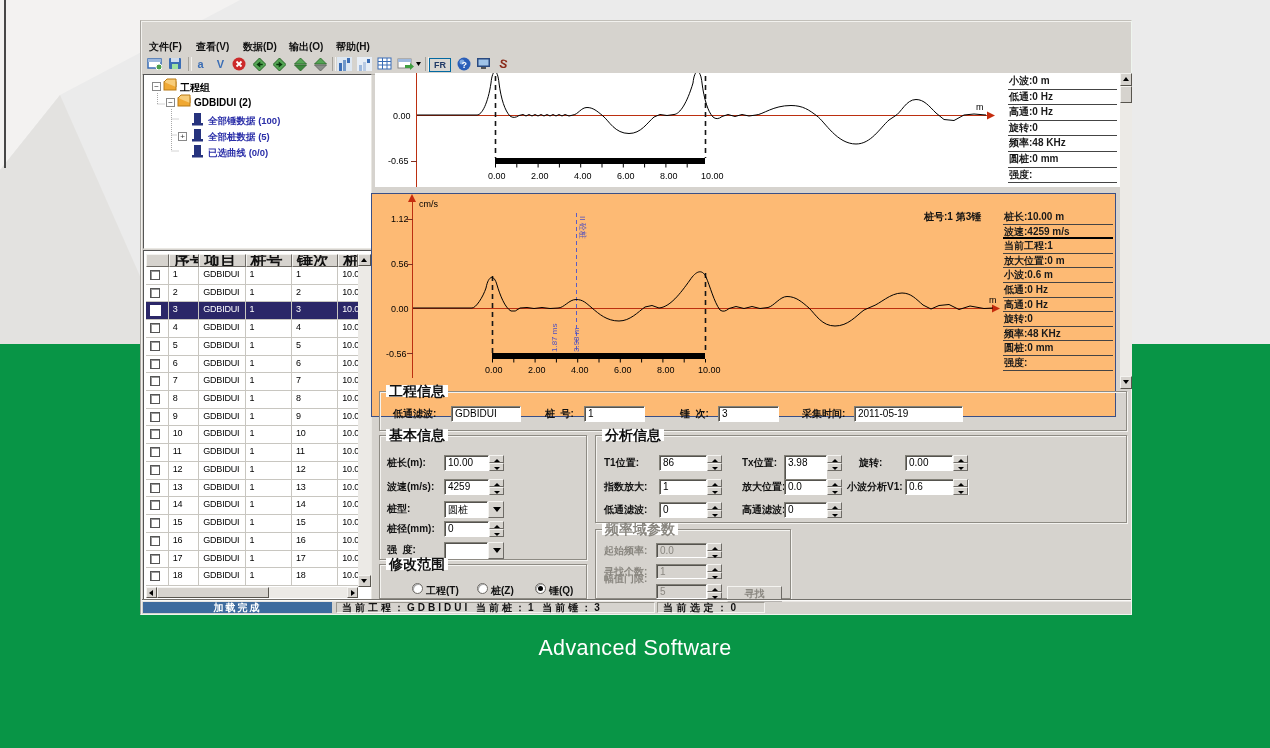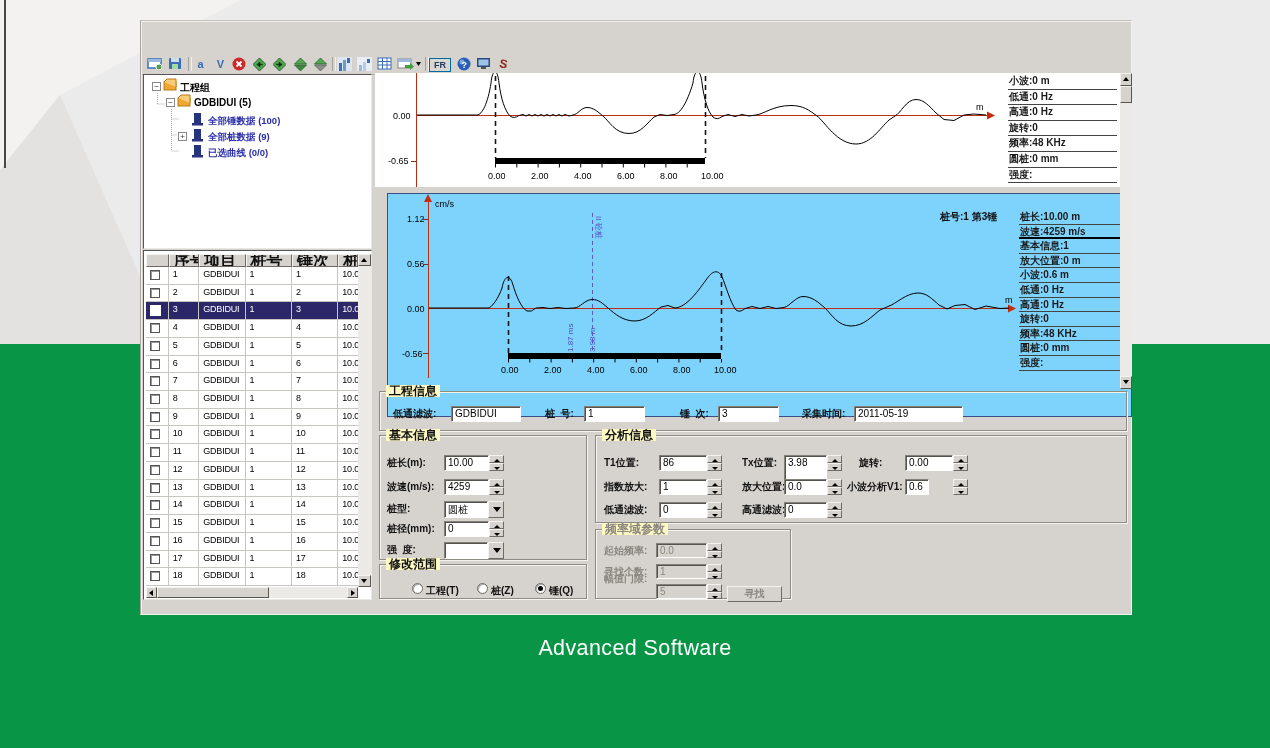--- a/index.html
+++ b/index.html
@@ -14,26 +14,26 @@
 #title{left:1px;top:1px;width:988px;height:14px;background:linear-gradient(90deg,#1c1a4e 0%,#232260 30%,#3c74b8 100%);color:#fff;font-size:10px}
 #title .txt{position:absolute;left:19px;top:2px;letter-spacing:.3px}
 .tbtn{position:absolute;top:2px;width:12px;height:11px;background:#d6d3ce;border:1px solid;border-color:#fff #555 #555 #fff;box-sizing:border-box;font-size:8px;line-height:8px;text-align:center;color:#000;font-weight:bold}
 #menu{left:1px;top:15px;width:988px;height:19px;font-size:10px;color:#111}
 #menu span{position:absolute;top:4px;font-weight:bold}
 #tools{left:1px;top:34px;width:988px;height:19px;border-bottom:1px solid #b5b2ab}
 
 #tree{left:2px;top:53px;width:229px;height:175px;background:#fff;border:1px solid;border-color:#555 #e9e7e2 #e9e7e2 #555;box-sizing:border-box;overflow:hidden}
 #tbl{left:2px;top:229px;width:229px;height:350px;background:#fff;border:1px solid;border-color:#555 #e9e7e2 #e9e7e2 #555;box-sizing:border-box;overflow:hidden}
 #c1{left:234px;top:52px;width:745px;height:114px;background:#fff;overflow:hidden}
-#c2{left:246px;top:172px;width:745px;height:224px;background:#7dd3fc;border:1px solid #3a4f86;box-sizing:border-box;overflow:hidden}
+#c2{left:230px;top:172px;width:745px;height:224px;background:#fdba74;border:1px solid #3a4f86;box-sizing:border-box;overflow:hidden}
 #sbr{left:979px;top:52px;width:12px;height:316px;background:#eceae6}
 #status{left:1px;top:578px;width:989px;height:15px;font-size:10px;color:#111;border-top:1px solid #72706b;box-shadow:inset 0 1.5px 0 #fbfaf8;box-sizing:border-box}
 
 .grp{position:absolute;border:1px solid #8e8b84;box-shadow:inset 1px 1px 0 #f4f3f0, 1px 1px 0 #f4f3f0;box-sizing:border-box}
-.grp>b{position:absolute;top:-7px;left:6px;background:#fef9c3;padding:0 3px;font-size:12px;font-weight:bold;color:#111;line-height:12px;white-space:nowrap}
+.grp>b{position:absolute;top:-7px;left:6px;background:#ffffff;padding:0 3px;font-size:14px;font-weight:bold;color:#111;line-height:12px;white-space:nowrap}
 .lab{position:absolute;font-size:10px;font-weight:bold;color:#111;white-space:nowrap}
 .tb{position:absolute;background:#fff;border:1px solid;border-color:#828078 #fff #fff #828078;box-shadow:inset 1px 1px 0 #55534e;box-sizing:border-box;font-size:10px;padding:1px 0 0 3px;color:#000;white-space:nowrap;overflow:hidden}
 .sp{position:absolute;width:15px;box-sizing:border-box}
 .sp i,.sp u{position:absolute;left:0;width:15px;height:50%;background:#d6d3ce;border:1px solid;border-color:#f4f3f0 #6e6b66 #6e6b66 #f4f3f0;box-sizing:border-box}
 .sp i{top:0}.sp u{bottom:0;text-decoration:none}
 .sp i:after,.sp u:after{content:"";position:absolute;left:3px;border-left:3px solid transparent;border-right:3px solid transparent}
 .sp i:after{top:3px;left:4px;border-bottom:3px solid #000}
 .sp u:after{top:3px;left:4px;border-top:3px solid #000}
 .dd{position:absolute;width:16px;background:#d6d3ce;border:1px solid;border-color:#f4f3f0 #6e6b66 #6e6b66 #f4f3f0;box-sizing:border-box}
 .dd:after{content:"";position:absolute;left:4px;top:5px;border-left:4px solid transparent;border-right:4px solid transparent;border-top:5px solid #000}
@@ -78,20 +78,27 @@
 .ti{position:absolute;top:2px;width:15px;height:14px;font-size:11px;text-align:center}
 .tsep{position:absolute;top:2px;width:2px;height:14px;border-left:1px solid #a5a29b;border-right:1px solid #f2f1ee}
 </style></head>
 <body>
 <div class="abs" id="green"></div>
 <div class="abs" id="facet1"></div>
 <div class="abs" id="facet2"></div>
 <div class="abs" id="dline"></div>
 <div class="abs" id="caption">Advanced Software</div>
 <div class="abs" id="win">
+  <div class="abs" id="menu">
+    <span style="left:7px">文件(F)</span>
+    <span style="left:54px">查看(V)</span>
+    <span style="left:101px">数据(D)</span>
+    <span style="left:147px">输出(O)</span>
+    <span style="left:194px">帮助(H)</span>
+  </div>
   <div class="abs" id="tools">
     <div class="ti" style="left:5px"><svg width="15" height="13">
           <rect x="1" y="2" width="13" height="9" fill="#fff" stroke="#3a6db5" stroke-width="1.5"></rect>
           <rect x="1" y="2" width="13" height="3" fill="#9db8dd"></rect>
           <circle cx="12" cy="10" r="3" fill="#4a9e4a" stroke="#fff"></circle>
         </svg></div>
     <div class="ti" style="left:25px"><svg width="14" height="13">
           <rect x="1" y="1" width="12" height="11" rx="1" fill="#3a6db5"></rect>
           <rect x="3" y="1" width="8" height="4" fill="#cfdcee"></rect>
           <rect x="4" y="7" width="6" height="5" fill="#9fe09f"></rect>
@@ -167,32 +174,32 @@
     <svg style="position:absolute;left:19px;top:3px" width="15" height="14">
         <rect x="1" y="4" width="12" height="8" fill="#f0a832" stroke="#b97a14"></rect>
         <path d="M1 4 L4 1 H13 L13 9" fill="#f8cd7a" stroke="#b97a14"></path>
       </svg>
     <div class="tnode" style="left:36px;top:6px;color:#000;font-size:10px">工程组</div>
     <div class="texp" style="left:22px;top:23px">−</div>
     <svg style="position:absolute;left:33px;top:19px" width="15" height="14">
         <rect x="1" y="4" width="12" height="8" fill="#f0a832" stroke="#b97a14"></rect>
         <path d="M1 4 L4 1 H13 L13 9" fill="#f8cd7a" stroke="#b97a14"></path>
       </svg>
-    <div class="tnode" style="left:50px;top:22px;color:#000;font-size:10px">GDBIDUI (5)</div>
+    <div class="tnode" style="left:50px;top:22px;color:#000;font-size:10px">GDBIDUI (2)</div>
     <svg style="position:absolute;left:47px;top:37px" width="13" height="14">
         <rect x="3" y="1" width="7" height="10" fill="#26337e"></rect>
         <rect x="1" y="11" width="11" height="2.5" fill="#26337e"></rect>
       </svg>
     <div class="tnode" style="left:64px;top:40px;color:#2a2ea8">全部锤数据 (100)</div>
     <div class="texp" style="left:34px;top:57px">+</div>
     <svg style="position:absolute;left:47px;top:53px" width="13" height="14">
         <rect x="3" y="1" width="7" height="10" fill="#26337e"></rect>
         <rect x="1" y="11" width="11" height="2.5" fill="#26337e"></rect>
       </svg>
-    <div class="tnode" style="left:64px;top:56px;color:#2a2ea8">全部桩数据 (9)</div>
+    <div class="tnode" style="left:64px;top:56px;color:#2a2ea8">全部桩数据 (5)</div>
     <svg style="position:absolute;left:47px;top:69px" width="13" height="14">
         <rect x="3" y="1" width="7" height="10" fill="#26337e"></rect>
         <rect x="1" y="11" width="11" height="2.5" fill="#26337e"></rect>
       </svg>
     <div class="tnode" style="left:64px;top:72px;color:#2a2ea8">已选曲线 (0/0)</div>
   </div>
   <div class="abs" id="tbl">
     <div style="position:absolute;left:2px;top:3px;width:212px">
       <div class="hdr">
           <div></div>
@@ -501,21 +508,21 @@
         L364 112.5 372 114.5 380 112.5 388 114.5 396 113.5
         C402 112 408 102.5 415 102.5 C424 102.5 430 108 437 114
         C444 121 450 132 463 132 C476 132 484 122 492 116
         L500 112.5
         C508 110 518 99 530 99 C539 99 544 105 551 111
         L559 115 567 111.5 577 110.5 587 115.5 598 112 612 114.5 621 114" fill="none" stroke="#000" stroke-width="1"></path>
     </svg>
     <div class="info info2" style="left:631px;top:16px;width:110px">
       <div>桩长:10.00 m</div>
         <div style="border-bottom-width:2px;border-bottom-color:#000">波速:4259 m/s</div>
-        <div>基本信息:1</div>
+        <div>当前工程:1</div>
         <div>放大位置:0 m</div>
         <div>小波:0.6 m</div>
         <div>低通:0 Hz</div>
         <div>高通:0 Hz</div>
         <div>旋转:0</div>
         <div>频率:48 KHz</div>
         <div>圆桩:0 mm</div>
         <div>强度:</div>
     </div>
   </div>
@@ -597,21 +604,21 @@
         <i></i>
         <u></u>
       </div>
     <div class="lab" style="left:146px;top:44px">放大位置:</div>
     <div class="tb" style="left:188px;top:43px;width:43px;height:16px">0.0</div>
       <div class="sp" style="left:231px;top:43px;height:16px">
         <i></i>
         <u></u>
       </div>
     <div class="lab" style="left:251px;top:44px">小波分析V1:</div>
-    <div class="tb" style="left:309px;top:43px;width:24px;height:16px">0.6</div>
+    <div class="tb" style="left:309px;top:43px;width:64px;height:16px">0.6</div>
       <div class="sp" style="left:357px;top:43px;height:16px">
         <i></i>
         <u></u>
       </div>
     <div class="lab" style="left:8px;top:67px">低通滤波:</div>
     <div class="tb" style="left:63px;top:66px;width:48px;height:16px">0</div>
       <div class="sp" style="left:111px;top:66px;height:16px">
         <i></i>
         <u></u>
       </div>
@@ -637,13 +644,18 @@
         <u></u>
       </div>
     <div class="lab dis" style="left:8px;top:42px">幅值门限:</div>
     <div class="tb dis" style="left:60px;top:54px;width:51px;height:15px">5</div>
       <div class="sp" style="left:111px;top:54px;height:15px">
         <i></i>
         <u></u>
       </div>
     <div class="lab dis" style="left:131px;top:56px;width:53px;height:14px;border:1px solid;border-color:#f4f3f0 #6e6b66 #6e6b66 #f4f3f0;background:#d6d3ce;text-align:center">寻找</div>
   </div>
+  <div class="abs" id="status">
+    <div class="abs" style="left:1px;top:2px;width:189px;height:11px;background:#3e6b9e;color:#fff;font-weight:bold;text-align:center;line-height:11px;letter-spacing:2px">加载完成</div>
+    <div class="abs" style="left:194px;top:2px;width:319px;height:11px;border:1px solid;border-color:#9a978f #f4f3f0 #f4f3f0 #9a978f;box-sizing:border-box;line-height:9px;padding-left:5px;font-weight:bold;letter-spacing:3px">当前工程：GDBIDUI 当前桩：1 当前锤：3</div>
+    <div class="abs" style="left:515px;top:2px;width:108px;height:11px;border:1px solid;border-color:#9a978f #f4f3f0 #f4f3f0 #9a978f;box-sizing:border-box;line-height:9px;padding-left:5px;font-weight:bold;letter-spacing:3.5px">当前选定：0</div>
+  </div>
 </div>
 
 </body></html>

